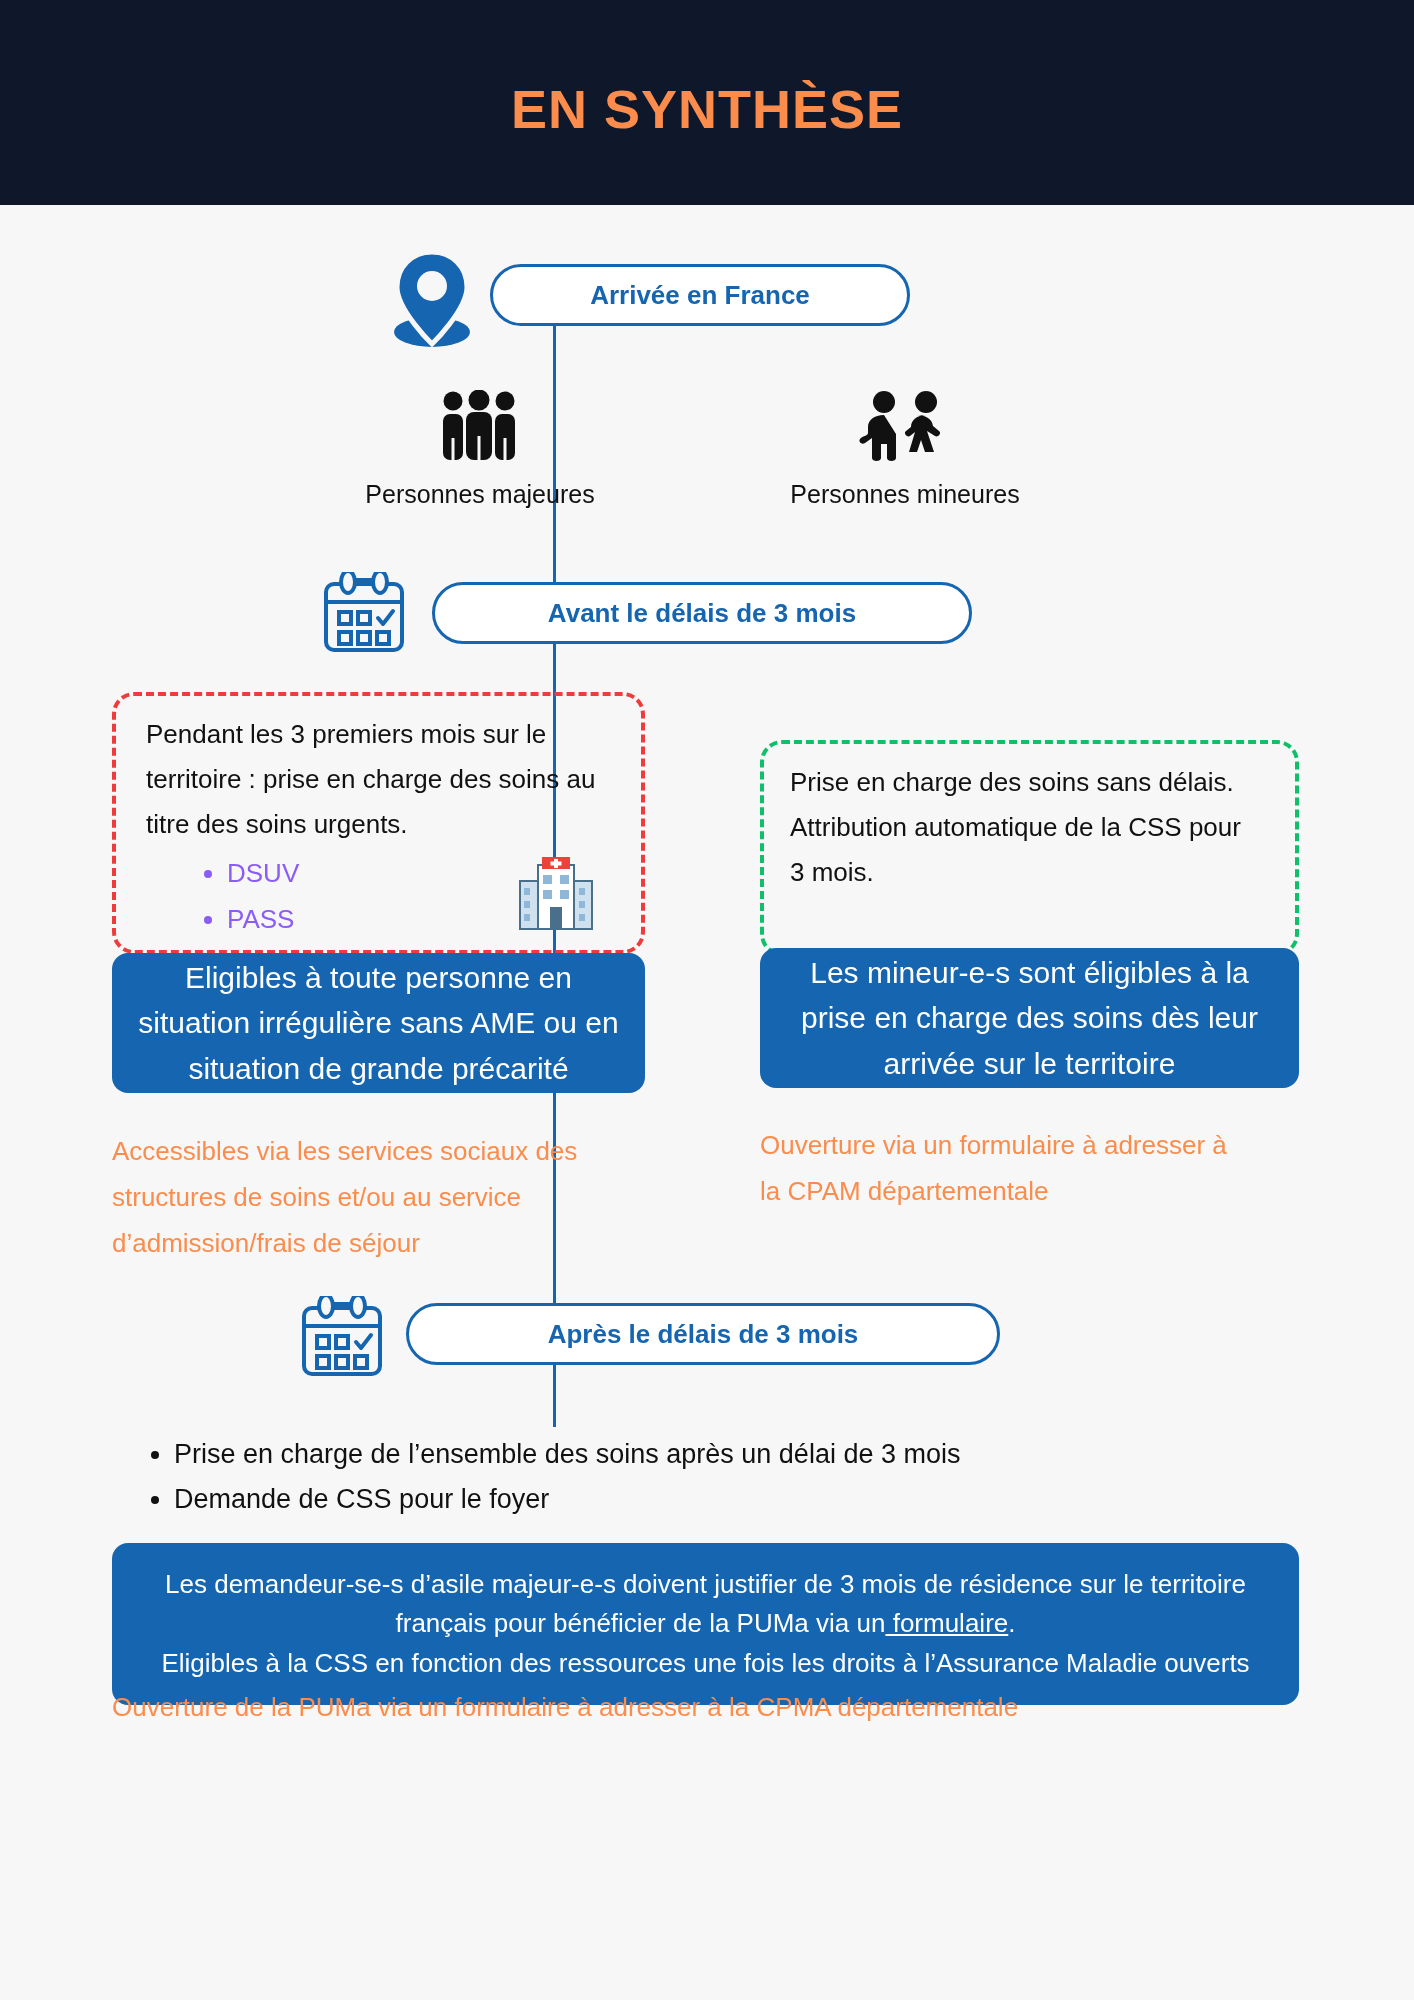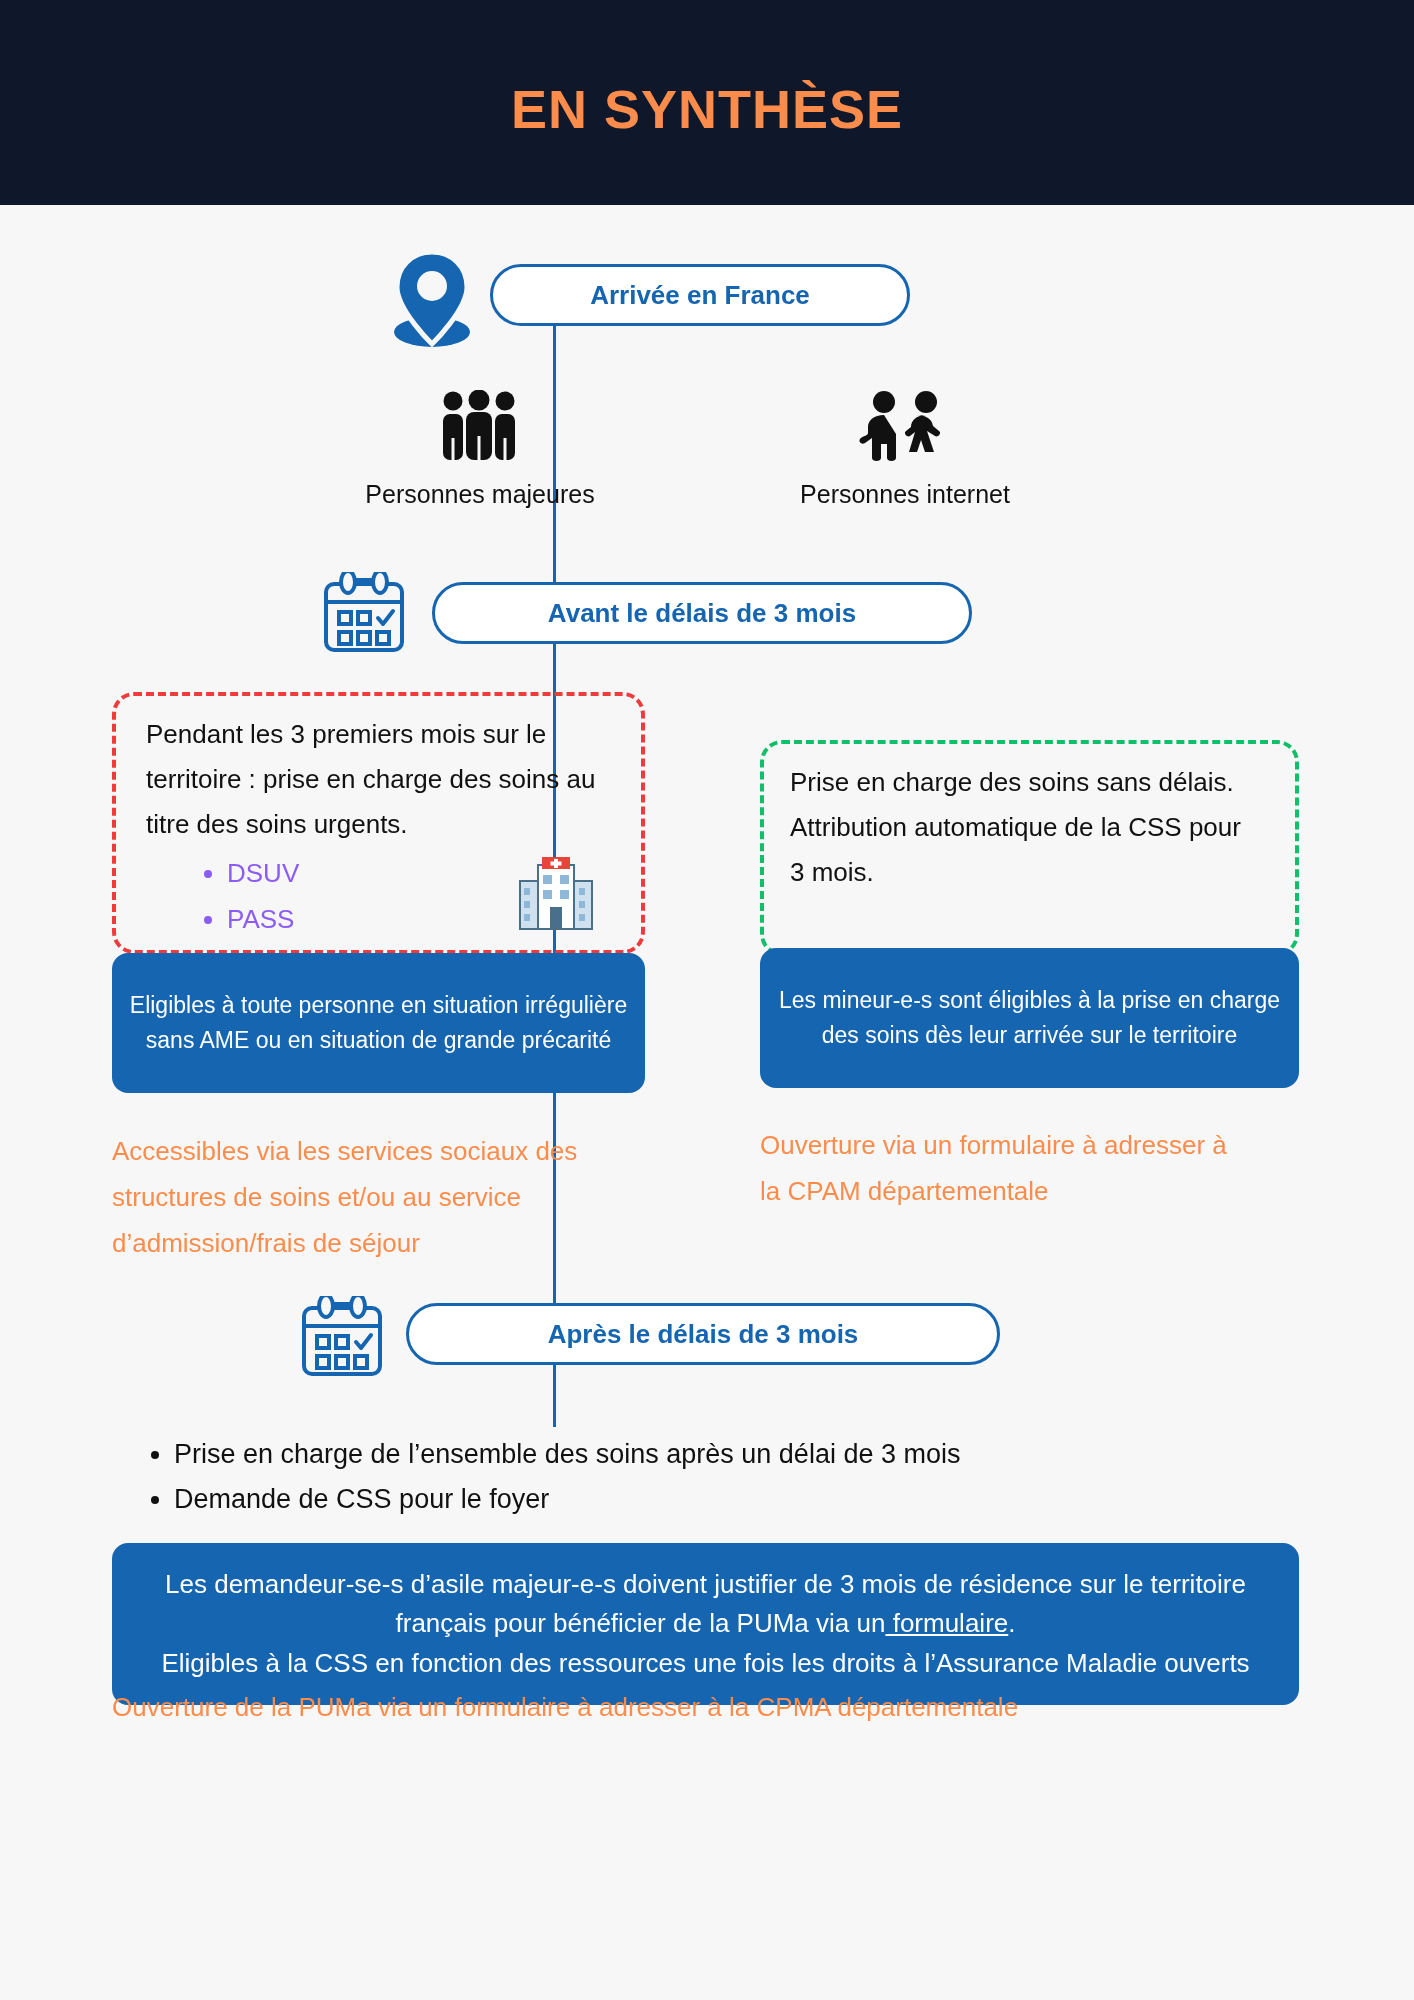--- a/index.html
+++ b/index.html
@@ -100,21 +100,21 @@
     list-style:disc;
   }
   .bl-left{left:185px;top:851px;width:300px;}
 
   
   .bluebox{
     position:absolute;box-sizing:border-box;
     background:#1565b0;border-radius:16px;
     color:#ffffff;
     font-family:"Liberation Sans", sans-serif;
-    font-size:23px;line-height:1.52;
+    font-size:30px;line-height:1.52;
     text-align:center;
     display:flex;align-items:center;justify-content:center;
     padding:10px 16px;
   }
   .bb-left{left:112px;top:953px;width:533px;height:140px;}
   .bb-right{left:760px;top:948px;width:539px;height:140px;}
   .bb-bottom{left:112px;top:1543px;width:1187px;height:162px;font-size:26px;}
   .bb-bottom .inner{width:100%;}
   .ul-link{text-decoration:underline;}
 
@@ -181,21 +181,21 @@
     <div class="icolabel lbl-adults" style="top:275px;">Personnes majeures</div>
 
     <div class="ico grp-kids" style="top:185px;">
       <svg viewBox="0 0 94 72" width="94" height="72" aria-hidden="true">
         <circle cx="26" cy="12" r="11" fill="#111"></circle>
         <path d="M26 25 c-10 0 -16 5 -16 12 l0 6 c0 3 -6 3 -8 6 c-2 3 2 6 5 4 l7 -5 l0 20 c0 4 9 4 9 0 l0 -14 l6 0 l0 14 c0 4 9 4 9 0 l0 -24 z" fill="#111"></path>
         <circle cx="68" cy="12" r="11" fill="#111"></circle>
         <path d="M68 25 c-9 0 -15 5 -15 12 l-5 4 c-3 2 1 7 4 5 l5 -4 l-6 20 l8 0 l4 -12 l4 12 l9 0 l-7 -21 l8 5 c3 2 7 -3 4 -5 l-6 -5 c-1 -7 -7 -11 -16 -11 z" fill="#111"></path>
       </svg>
     </div>
-    <div class="icolabel lbl-kids" style="top:275px;">Personnes internet</div>
+    <div class="icolabel lbl-kids" style="top:275px;">Personnes mineures</div>
 
     <div class="ico cal1" style="top:367px;">
       <svg viewBox="0 0 84 82" width="84" height="82" aria-hidden="true">
         <rect x="4" y="12" width="76" height="66" rx="8" fill="none" stroke="#1565b0" stroke-width="4"></rect>
         <line x1="4" y1="30" x2="80" y2="30" stroke="#1565b0" stroke-width="4"></line>
         <line x1="26" y1="8" x2="58" y2="8" stroke="#1565b0" stroke-width="4"></line>
         <ellipse cx="26" cy="10" rx="7" ry="11" fill="#f7f7f7" stroke="#1565b0" stroke-width="4"></ellipse>
         <ellipse cx="58" cy="10" rx="7" ry="11" fill="#f7f7f7" stroke="#1565b0" stroke-width="4"></ellipse>
         <rect x="17" y="40" width="12" height="12" fill="none" stroke="#1565b0" stroke-width="4"></rect>
         <rect x="36" y="40" width="12" height="12" fill="none" stroke="#1565b0" stroke-width="4"></rect>

